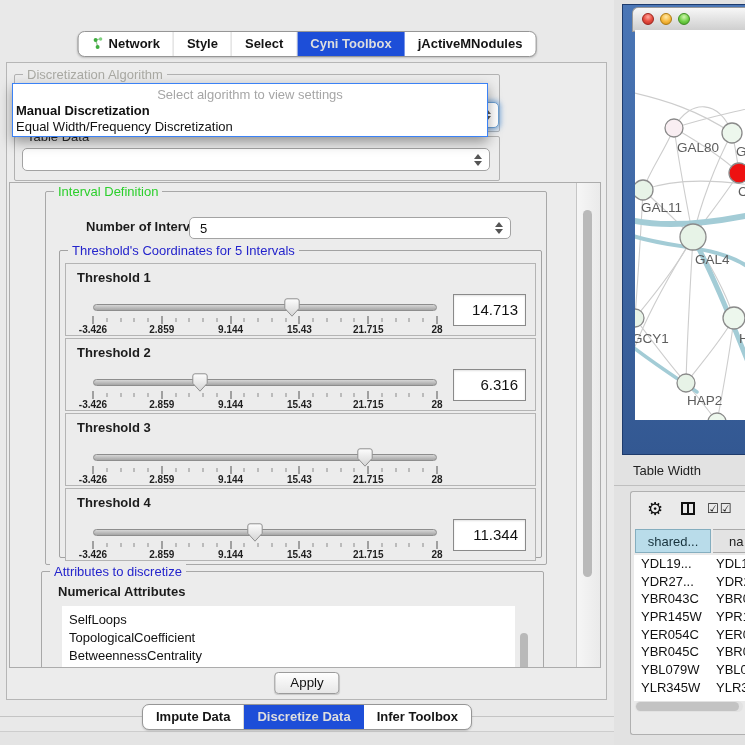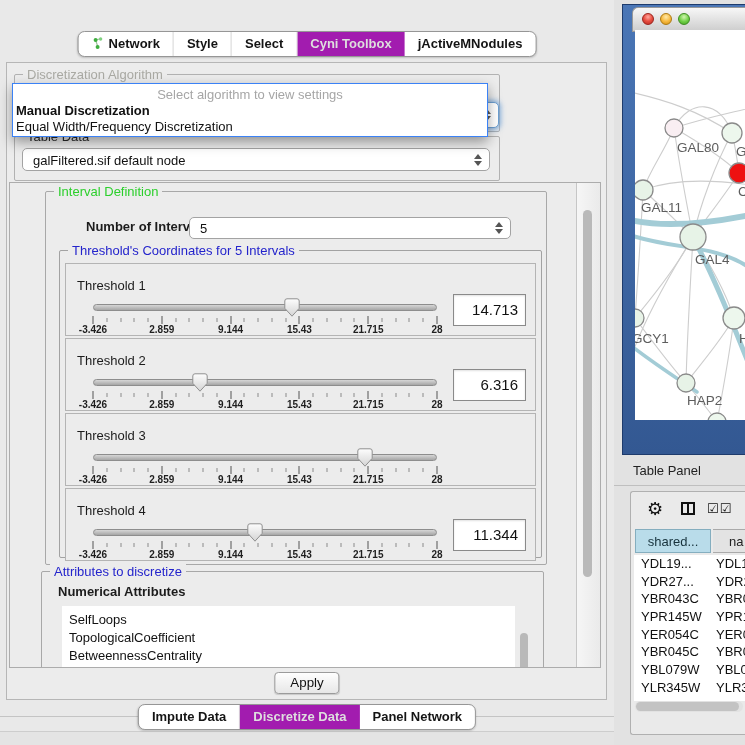--- a/index.html
+++ b/index.html
@@ -19,21 +19,21 @@
   .float-icon{position:absolute;left:503px;top:8px;width:9px;height:9px;
     border:1.6px solid #1d1d1d;border-radius:1px}
   .close-icon{position:absolute;left:523px;top:3px;font-size:14px;font-weight:700;color:#111}
 
   .tabbar{position:absolute;top:31px;left:50%;transform:translateX(-50%);
     display:flex;background:#fff;border:1px solid #969696;border-radius:7px;
     overflow:hidden;box-shadow:0 1px 2px rgba(0,0,0,.18);white-space:nowrap}
   .tab{padding:4px 13px 5px;font-weight:700;font-size:13px;color:#141414;
     display:flex;align-items:center;gap:5px;border-right:1px solid #d6d6d6}
   .tab:last-child{border-right:none}
-  .tab.sel{background:#a21caf;color:#dedede;border-right:none}
+  .tab.sel{background:#1d4ed8;color:#dedede;border-right:none}
   .net-glyph{display:inline-block;width:12px;height:13px}
 
   .content-frame{position:absolute;left:6px;top:62px;width:599px;height:636px;
     background:#ececec;border:1px solid #b6b6b6}
 
   .group{position:absolute;border:1px solid #b2b2b2;border-radius:2px}
   .g-title{position:absolute;top:-8px;left:8px;background:#ececec;padding:0 4px;line-height:15px}
   .green-t{color:#2ccf2c}
   .blue-t{color:#2424cc}
   .gray-t{color:#aaaaa4}
@@ -70,21 +70,21 @@
 
   .interval-group{left:35px;top:8px;width:500px;height:372px;border:1px solid #a8a8a8}
   .noi-label{position:absolute;left:40px;top:27px;font-weight:700}
   .noi-combo{position:absolute;left:143px;top:25px;width:322px;height:22px;background:#fff;
     border:1px solid #a3a3a3;border-radius:5px;line-height:22px;padding-left:10px;
     box-sizing:border-box;color:#111}
 
   .thr-box{position:absolute;left:13px;top:58px;width:481px;height:306px;border:1px solid #a2a2a2}
   .thr-rows{position:absolute;left:5px;top:12px;right:5px}
   .th-row{position:relative;height:71px;border:1px solid #b4b4b4;background:#ececec;margin-bottom:2px}
-  .th-label{position:absolute;left:11px;top:14px;font-weight:400}
+  .th-label{position:absolute;left:11px;top:6px;font-weight:700}
   .th-slider{position:absolute;left:27px;right:98px;top:36px;height:34px}
   .track{position:absolute;left:0;right:0;top:4px;height:5px;border:1px solid #8d8d8d;
     border-radius:4px;background:linear-gradient(#d6d6d6,#a6a6a6)}
   .handle{position:absolute;top:-2px;width:16px;height:19px;transform:translateX(-50%)}
   .ticks{position:absolute;left:0;right:0;top:16px;height:9px}
   .tick{position:absolute;width:1px;background:#555;transform:translateX(-.5px)}
   .tick.minor{height:4px;top:2px;background:#8a8a8a}
   .tick.major{height:8px;top:0}
   .tlabels{position:absolute;left:0;right:0;top:24px;height:12px}
   .tlab{position:absolute;transform:translateX(-50%);font-size:10px;font-weight:700;color:#1f1f1f;white-space:nowrap}
@@ -196,21 +196,20 @@
     <div id="popupOptions">
         <div class="popup-opt hl">Manual Discretization</div>
         <div class="popup-opt">Equal Width/Frequency Discretization</div>
       </div>
   </div>
 
   <div class="group td-group">
     <span class="g-title dark-t">Table Data</span>
   </div>
   <div class="td-combo">
-    <span>galFiltered.sif default node</span>
     <span class="combo-spin">
         <i class="up"></i>
         <i class="dn"></i>
       </span>
   </div>
 
   <div class="settings">
     <div class="group interval-group">
       <span class="g-title green-t">Interval Definition</span>
       <span class="noi-label">Number of Intervals</span>
@@ -446,21 +445,21 @@
   <div class="bottom-line"></div>
   <div class="bottom-strip"></div>
   <div class="tabbar bottom" id="bottomTabs">
       <div class="tab">
         <span>Impute Data</span>
       </div>
       <div class="tab sel">
         <span>Discretize Data</span>
       </div>
       <div class="tab">
-        <span>Panel Network</span>
+        <span>Infer Toolbox</span>
       </div>
     </div>
 </div>
 
 <div class="net-window">
   <div class="net-titlebar">
     <span class="tl red"></span>
     <span class="tl yellow"></span>
     <span class="tl green"></span>
   </div>
@@ -504,21 +503,21 @@
         <text x="103" y="166" fill="#5d5d5d" font-size="13.5">C</text>
         <text x="6" y="182" fill="#5d5d5d" font-size="13.5">GAL11</text>
         <text x="60" y="234" fill="#5d5d5d" font-size="13.5">GAL4</text>
         <text x="-3" y="313" fill="#5d5d5d" font-size="13.5">GCY1</text>
         <text x="104" y="313" fill="#5d5d5d" font-size="13.5">H</text>
         <text x="52" y="375" fill="#5d5d5d" font-size="13.5">HAP2</text>
       </svg>
   </div>
 </div>
 
-<div class="tp-label">Table Panel</div>
+<div class="tp-label">Table Width</div>
 <div class="tp-divider"></div>
 
 <div class="table-box">
   <div class="tp-toolbar">
     <span class="gear">⚙</span>
     <span class="split-icon"></span>
     <span class="cbx">☑☑</span>
   </div>
   <div class="tp-header">
     <div class="tp-h1">shared...</div>

